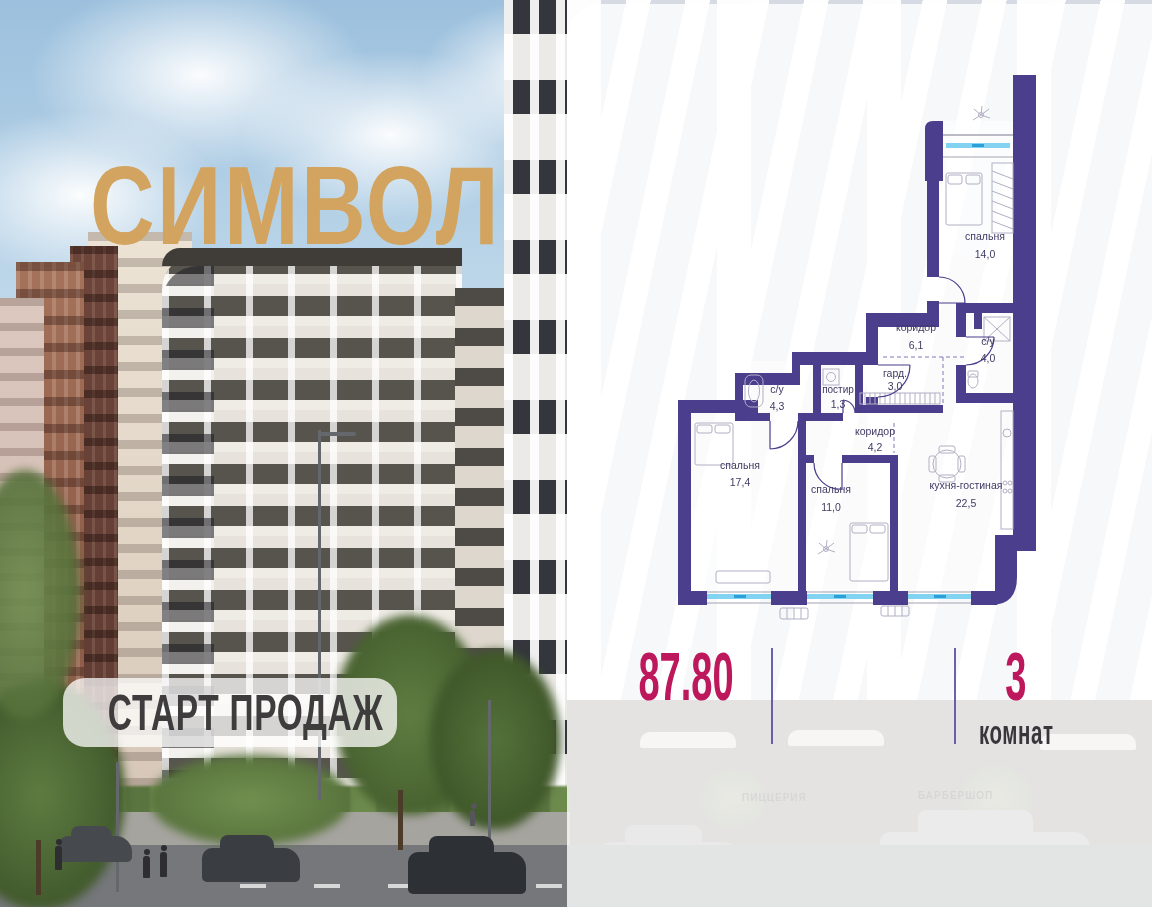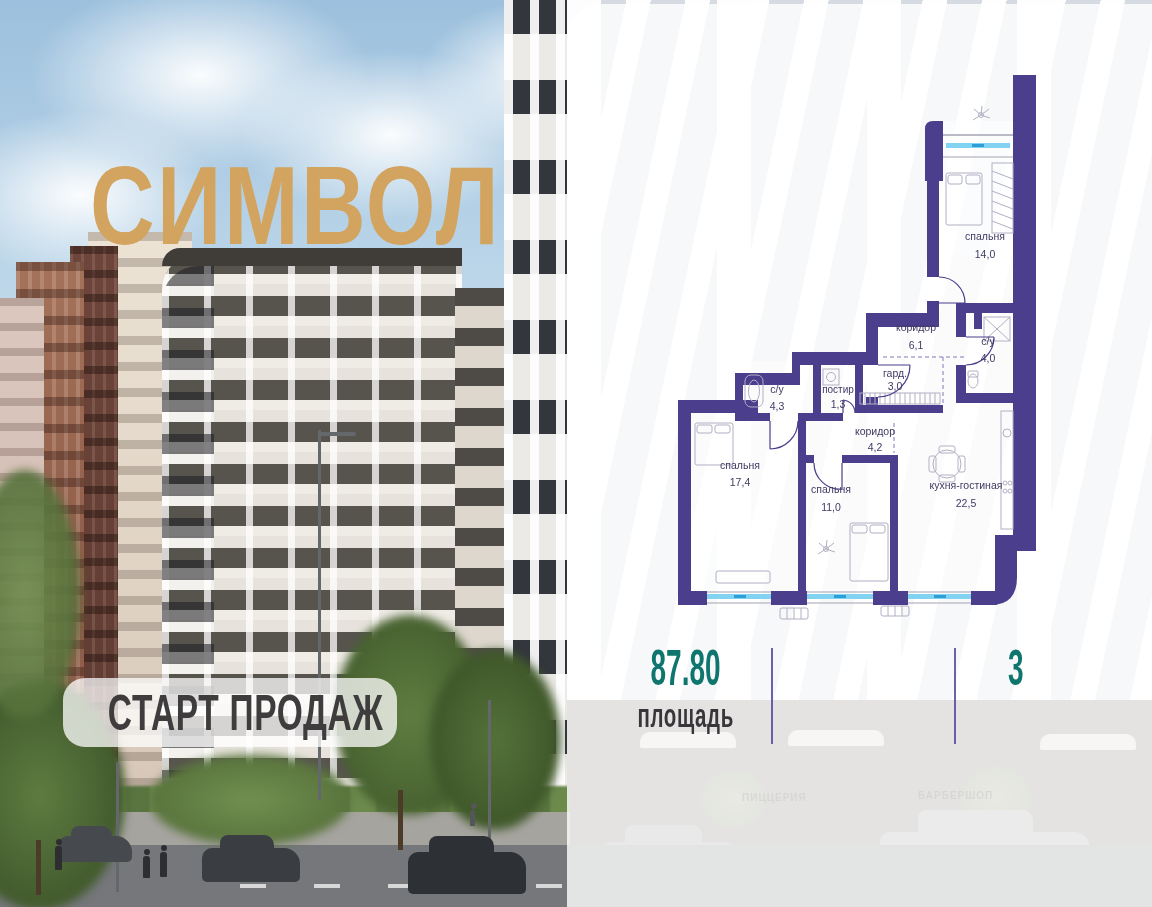--- a/index.html
+++ b/index.html
@@ -73,21 +73,21 @@
          border-radius:22px;display:flex;align-items:center;justify-content:center;padding-left:32px;}
   #badge span{display:inline-block;font-size:50px;font-weight:700;color:#3e3c3d;letter-spacing:1px;
               transform:scaleX(.67);white-space:nowrap;}
 
   
   #panel{left:567px;top:4px;width:585px;height:903px;background:rgba(255,255,255,.8);
          border-radius:34px 0 0 0;}
 
   
   .stat{position:absolute;top:645px;text-align:center;}
-  .stat-value{font-size:50px;font-weight:700;color:#0f766e;line-height:.92;}
+  .stat-value{font-size:68px;font-weight:700;color:#be185d;line-height:.92;}
   .stat-value span{display:inline-block;transform:scaleX(.56);transform-origin:center;white-space:nowrap;}
   .stat-label{margin-top:8px;font-size:33px;font-weight:700;color:#38363b;line-height:1;}
   .stat-label span{display:inline-block;transform:scaleX(.62);transform-origin:center;letter-spacing:1px;white-space:nowrap;}
   .stat-divider{position:absolute;top:648px;width:2px;height:96px;background:#5b4fa2;opacity:.9;}
 
   #plan{left:650px;top:75px;}
   svg text{font-family:"Liberation Sans",sans-serif;}
 </style>
 </head>
 <body>
@@ -350,24 +350,24 @@
       <text x="181" y="418">спальня</text>
       <text x="181" y="436">11,0</text>
       <text x="316" y="414">кухня-гостиная</text>
       <text x="316" y="432">22,5</text>
     </g>
   </svg>
 
   <div>
     <div class="stat" style="left:600px;width:172px;">
       <div class="stat-value"><span>87.80</span></div>
-      <div class="stat-label"><span>площадь</span></div>
     </div>
     <div class="stat-divider" style="left:771px;"></div>
     <div class="stat" style="left:775px;width:160px;">
     </div>
     <div class="stat-divider" style="left:954px;"></div>
     <div class="stat" style="left:940px;width:152px;">
       <div class="stat-value"><span>3</span></div>
+      <div class="stat-label"><span>комнат</span></div>
     </div>
   </div>
 
 </div>
 
 </body></html>

